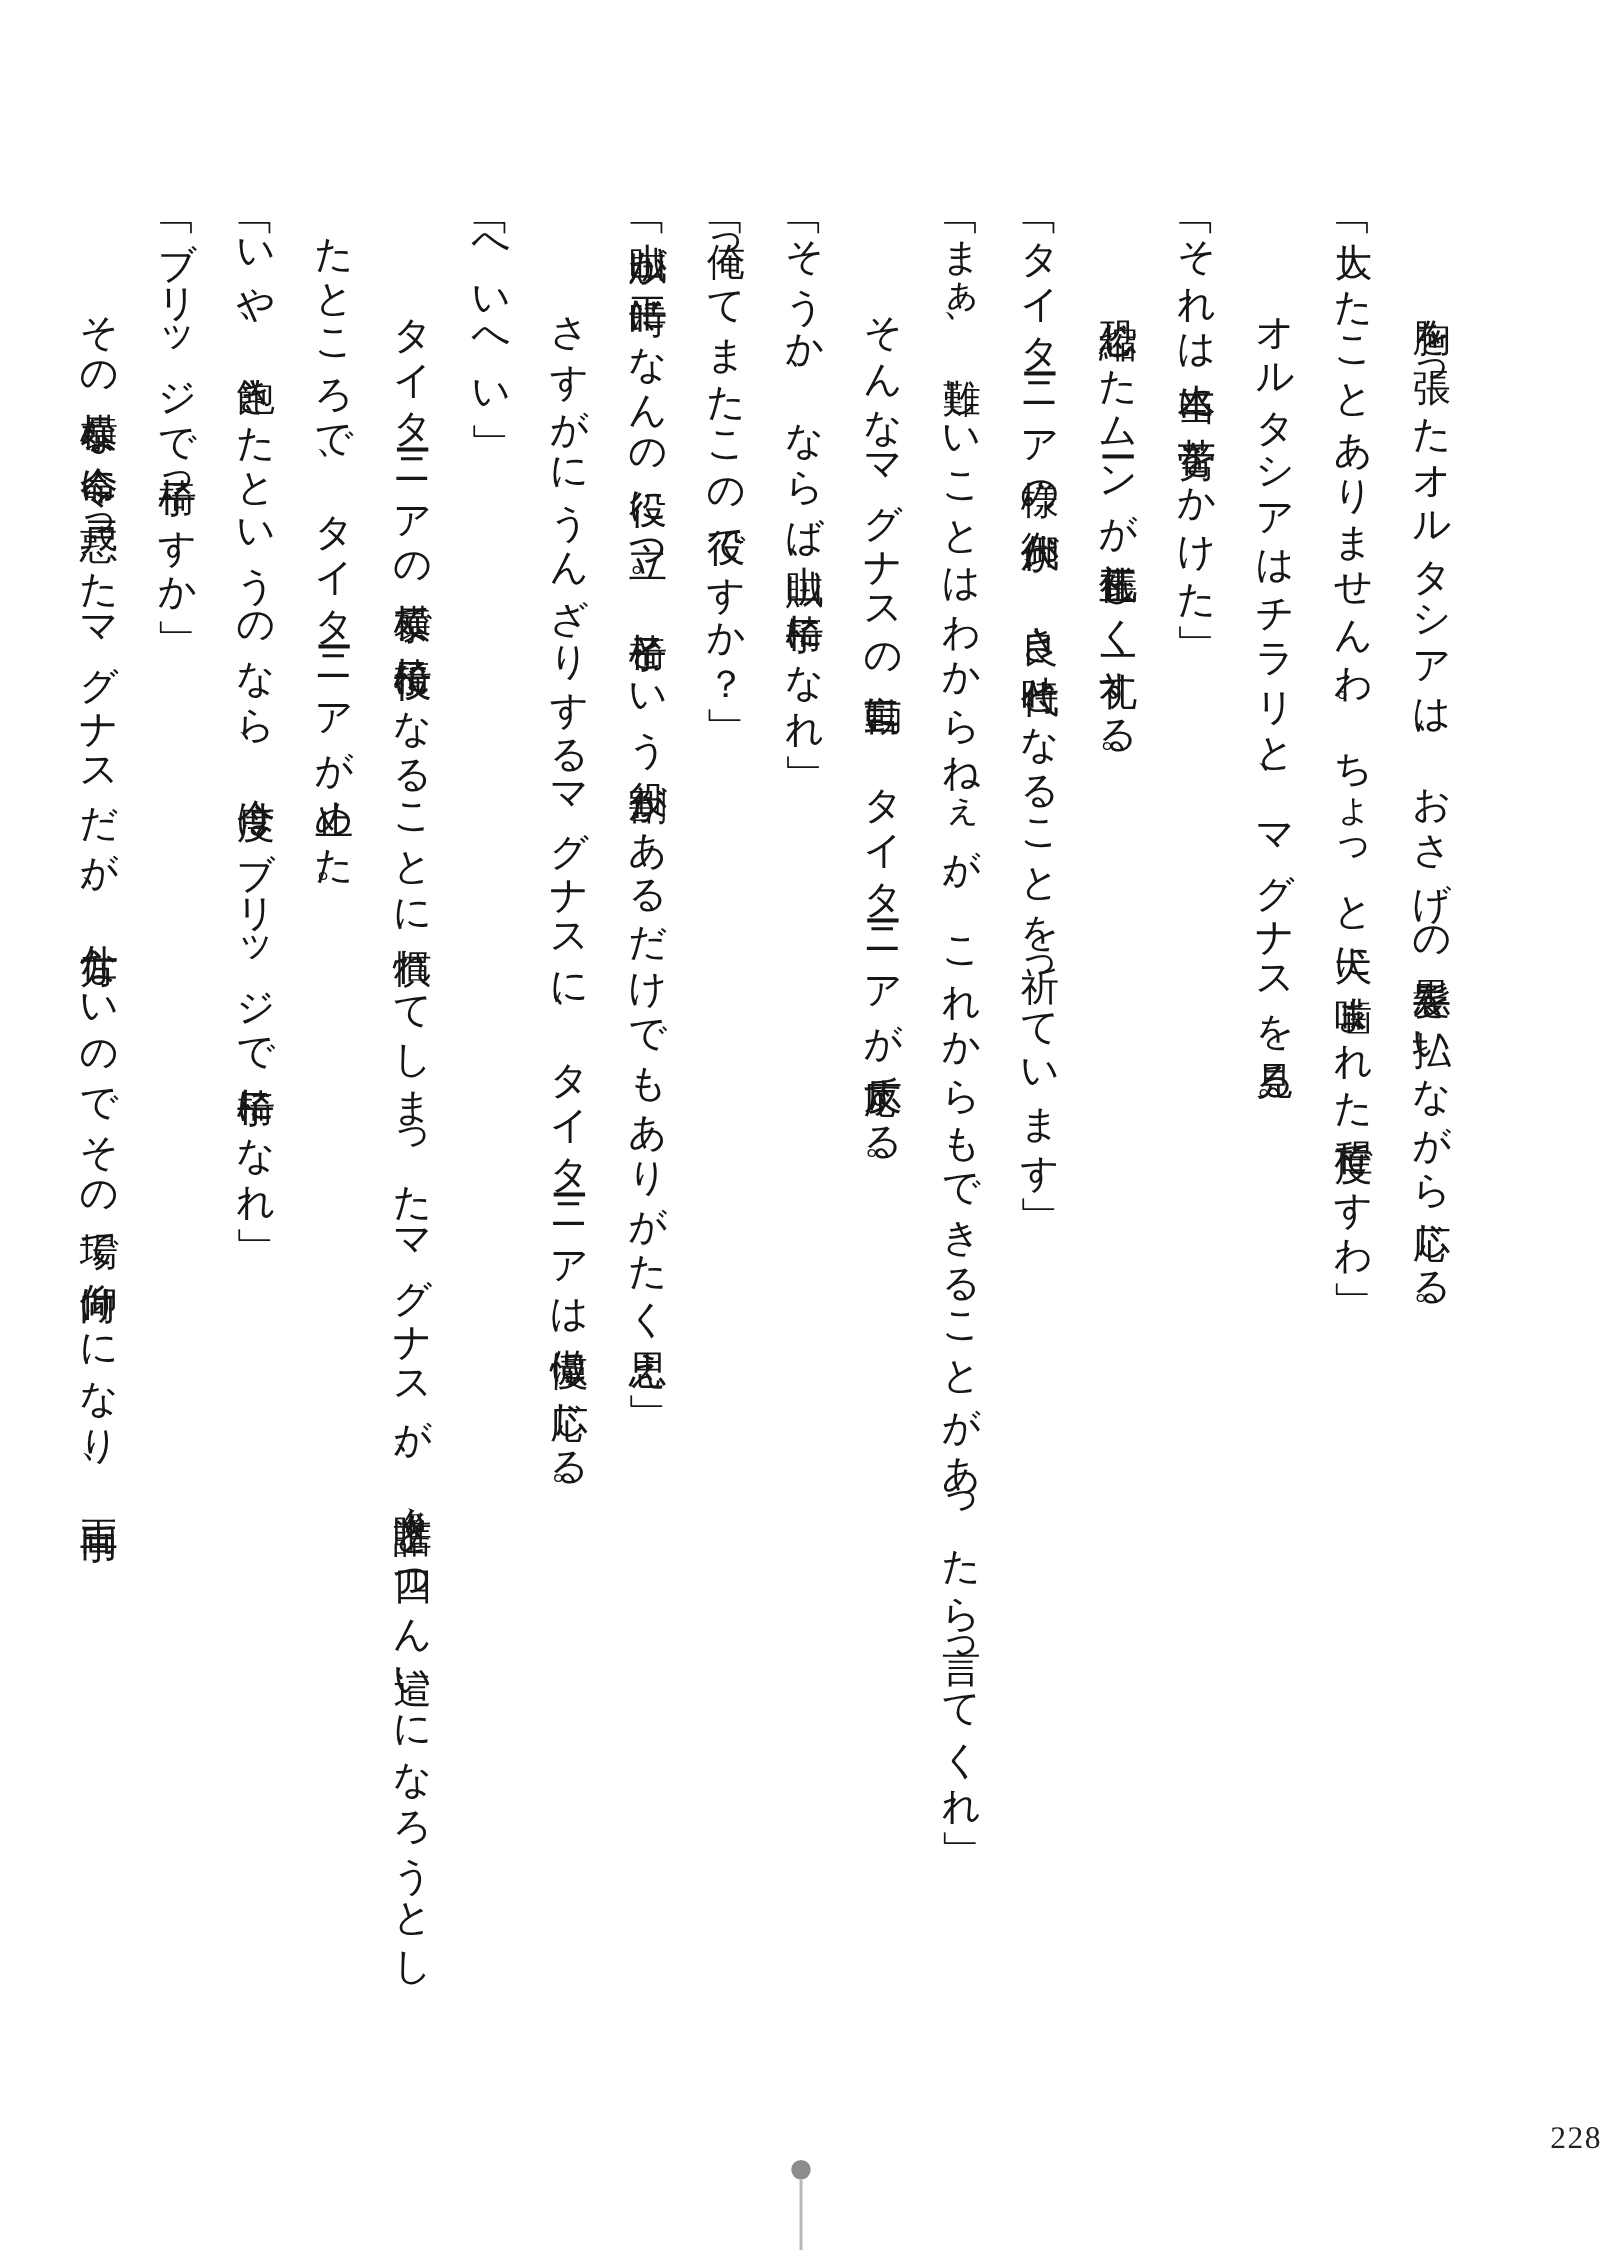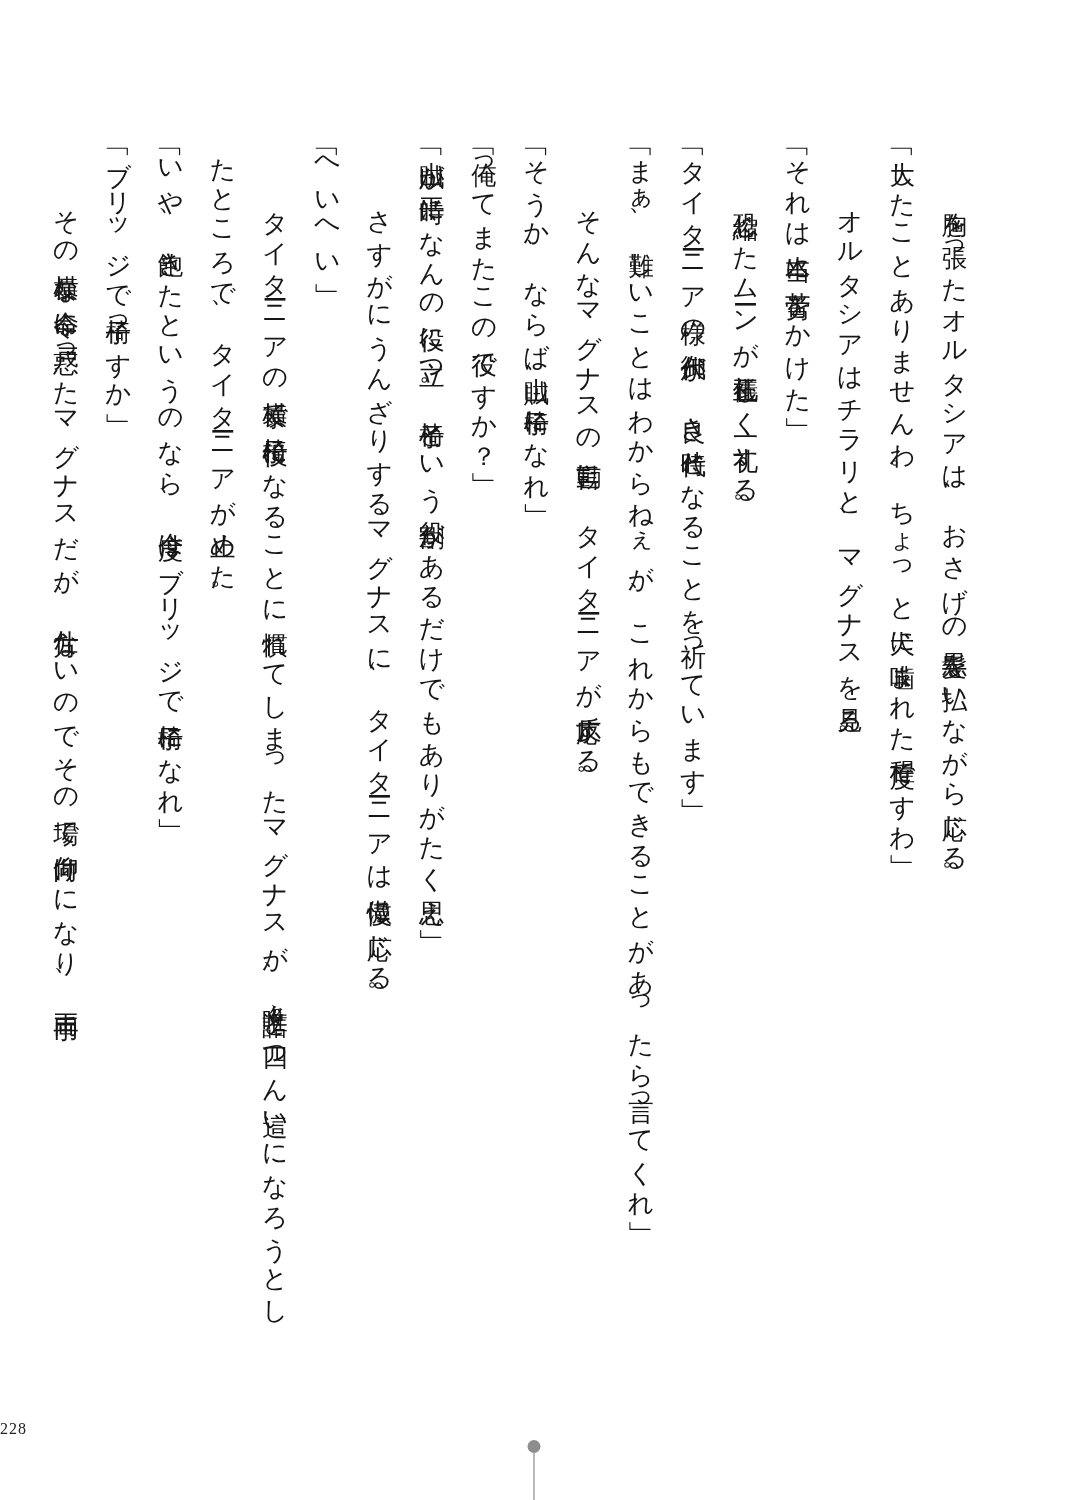--- a/index.html
+++ b/index.html
@@ -42,22 +42,22 @@
     text-indent: 0;
   }
   .para.indent {
     text-indent: 25px;
   }
   .page-number {
     position: absolute;
     left: 0;
     right: 0;
     bottom: 62px;
-    text-align: left;
-    font-size: 16px;
+    text-align: right;
+    font-size: 21px;
     letter-spacing: 1px;
     color: #222;
     font-family: "Liberation Serif", "DejaVu Serif", serif;
   }
   .footer-mark {
     position: absolute;
     left: 50%;
     bottom: 0px;
     transform: translateX(-50%);
     width: 14px;

